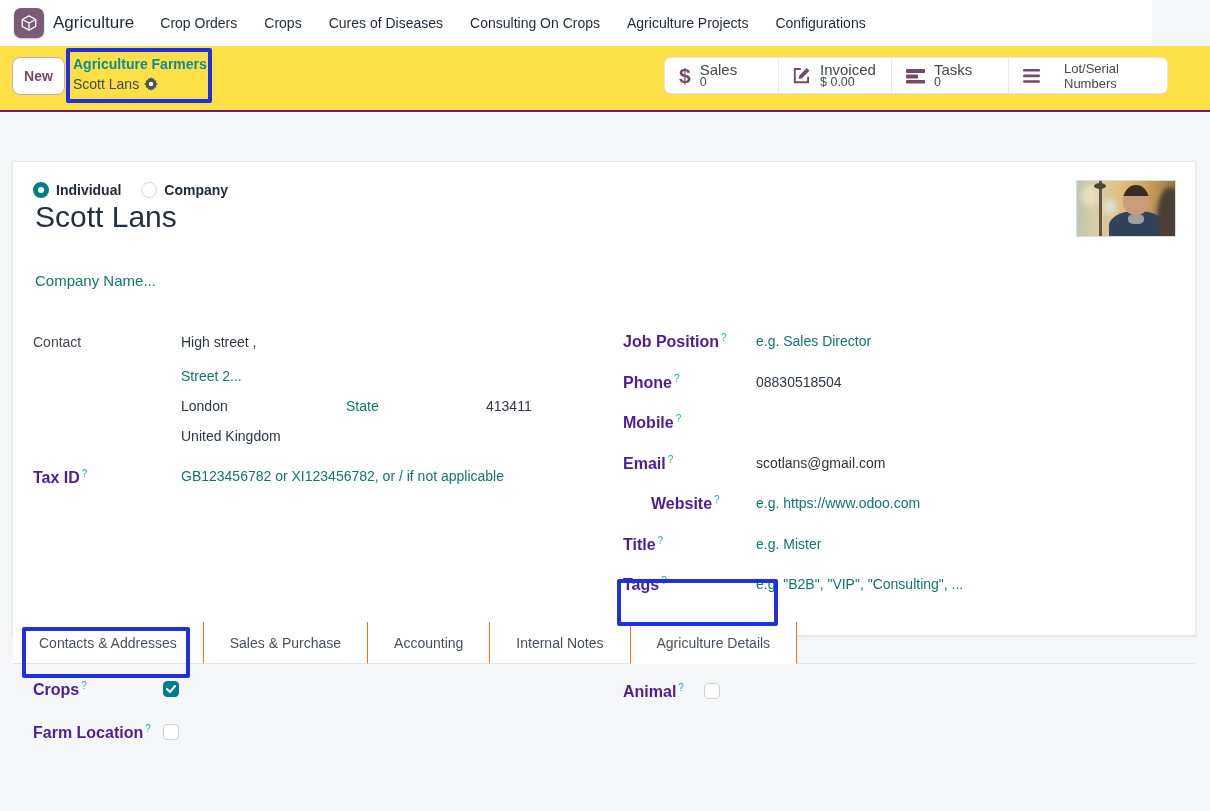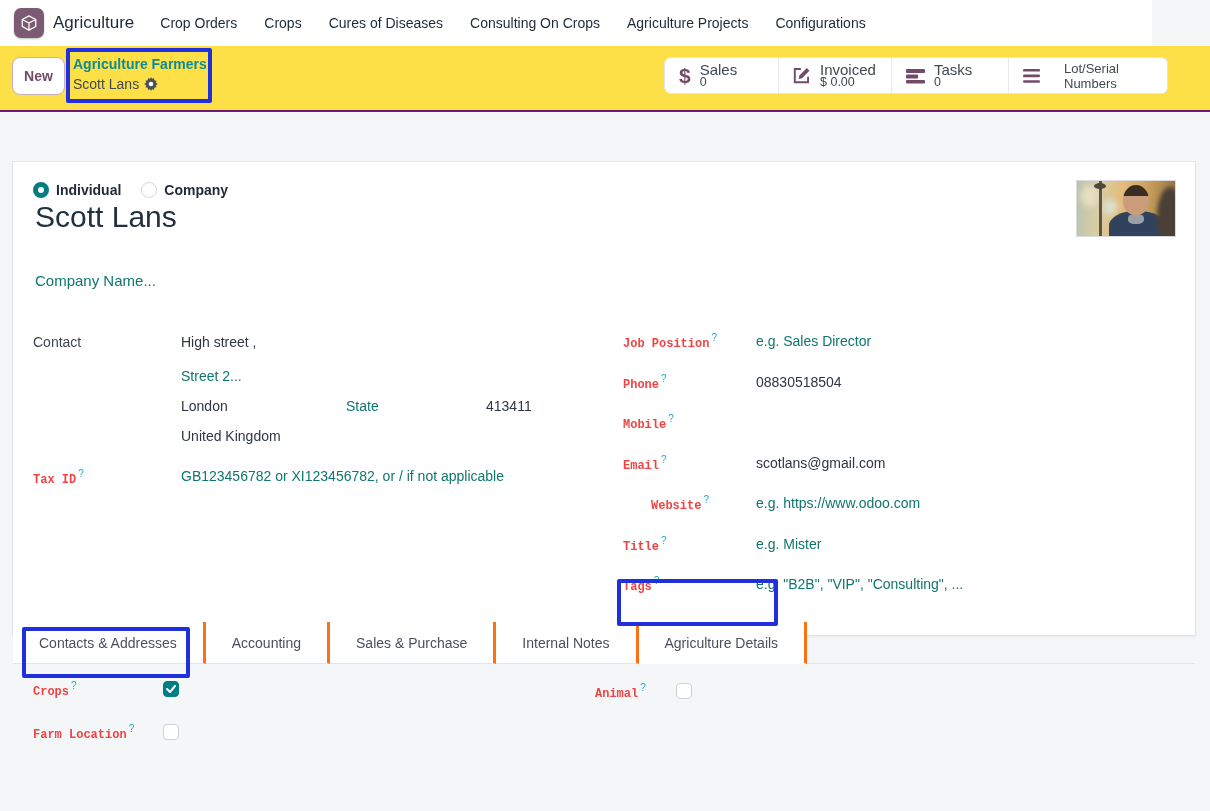--- a/index.html
+++ b/index.html
@@ -63,30 +63,30 @@
     margin-top:39px;
   }
   .radio-row { position:absolute; left:20px; top:20px; display:flex; gap:20px; align-items:center; font-size:14px; font-weight:700; color:#1f2937; }
   .radio-opt { display:flex; align-items:center; gap:7px; cursor:pointer; }
   .radio-dot { width:16px; height:16px; border-radius:50%; border:1px solid #d4d8dd; background:#fff; }
   .radio-dot.checked { border:5px solid #017e84; }
   .rec-title { position:absolute; left:22px; top:38px; font-size:30px; color:#22303f; font-weight:400; cursor:text; }
   .company-ph { position:absolute; left:22px; top:110px; font-size:15px; cursor:text; }
   .muted { color:#0f766e; }
   .val { color:#2d3642; }
-  .flabel { font-size:12px; color:#ef4444; font-weight:700;font-family:Liberation Mono, monospace; }
+  .flabel { font-size:16px; color:#4c1d95; font-weight:700; }
   .flabel-reg { font-size:14px; color:#3f4650; }
   .fval { font-size:14px; cursor:text; }
   .sup-q { color:#27a9c5; font-size:10px; vertical-align:super; margin-left:2px; }
   .abs { position:absolute; }
   
   .tabs { position:absolute; left:0; top:460px; width:1182px; height:42px; display:flex; }
   .tab {
     padding:0 26px; display:flex; align-items:center; font-size:14px; color:#49505c;
-    border-right:3px solid #f97316; border-bottom:1px solid #e2e4e8; cursor:pointer; white-space:nowrap;
+    border-right:1px solid #f97316; border-bottom:1px solid #e2e4e8; cursor:pointer; white-space:nowrap;
     background:#fff;
   }
   .tab.active { border-bottom:1px solid transparent; }
   .tab-fill { flex:1; border-bottom:1px solid #e2e4e8; }
   
   .cb-row { position:absolute; display:flex; align-items:center; font-size:14px; }
   .checkbox {
     width:16px; height:16px; border:1px solid #cdd1d7; border-radius:4px; background:#fff;
     cursor:pointer; display:flex; align-items:center; justify-content:center; flex:0 0 auto;
   }
@@ -263,22 +263,22 @@
   </div>
   <div class="abs fval muted" style="left:743px; top:374px">e.g. Mister</div>
 
   <div class="abs" style="left:610px; top:413px">
     <span class="flabel">Tags</span><span class="sup-q">?</span>
   </div>
   <div class="abs fval muted" style="left:743px; top:414px">e.g. "B2B", "VIP", "Consulting", ...</div>
 
   <div class="tabs">
     <div class="tab">Contacts &amp; Addresses</div>
+    <div class="tab">Sales &amp; Purchase</div>
     <div class="tab">Accounting</div>
-    <div class="tab">Sales &amp; Purchase</div>
     <div class="tab">Internal Notes</div>
     <div class="tab active">Agriculture Details</div>
     <div class="tab-fill"></div>
   </div>
 
   <div class="cb-row" style="left:20px; top:518px">
     <span style="width:130px">
       <span class="flabel">Crops</span><span class="sup-q">?</span>
     </span>
     <span class="checkbox checked">
@@ -290,21 +290,21 @@
 
   <div class="cb-row" style="left:20px; top:561px">
     <span style="width:130px">
       <span class="flabel">Farm Location</span><span class="sup-q">?</span>
     </span>
     <span class="checkbox">
       
     </span>
   </div>
 
-  <div class="cb-row" style="left:582px; top:520px">
+  <div class="cb-row" style="left:610px; top:520px">
     <span style="width:81px">
       <span class="flabel">Animal</span><span class="sup-q">?</span>
     </span>
     <span class="checkbox">
       
     </span>
   </div>
 </main>
 
 <div class="annot" style="left:66px; top:48px; width:146px; height:55px;"></div>

